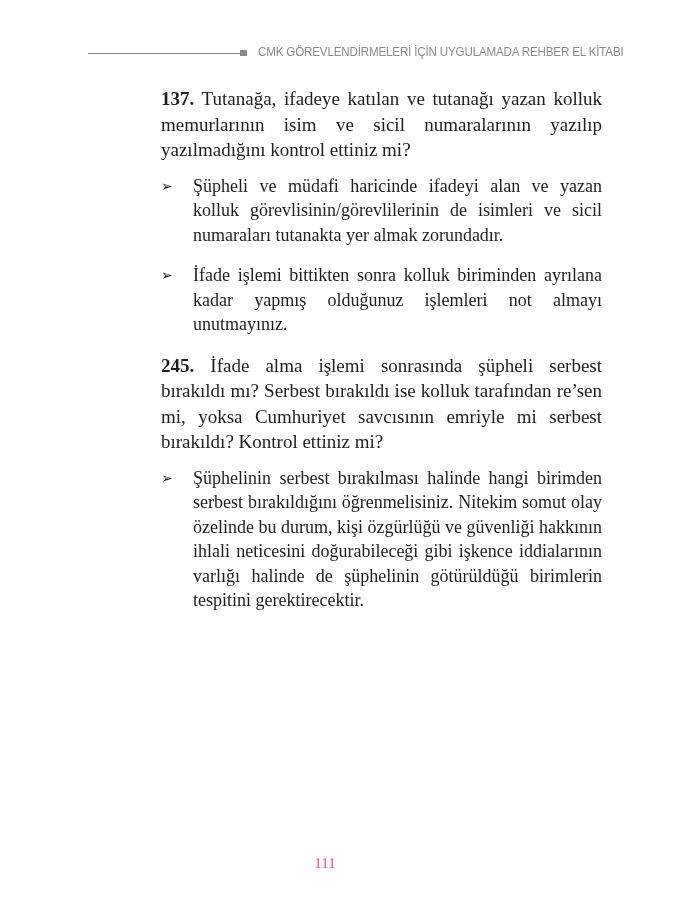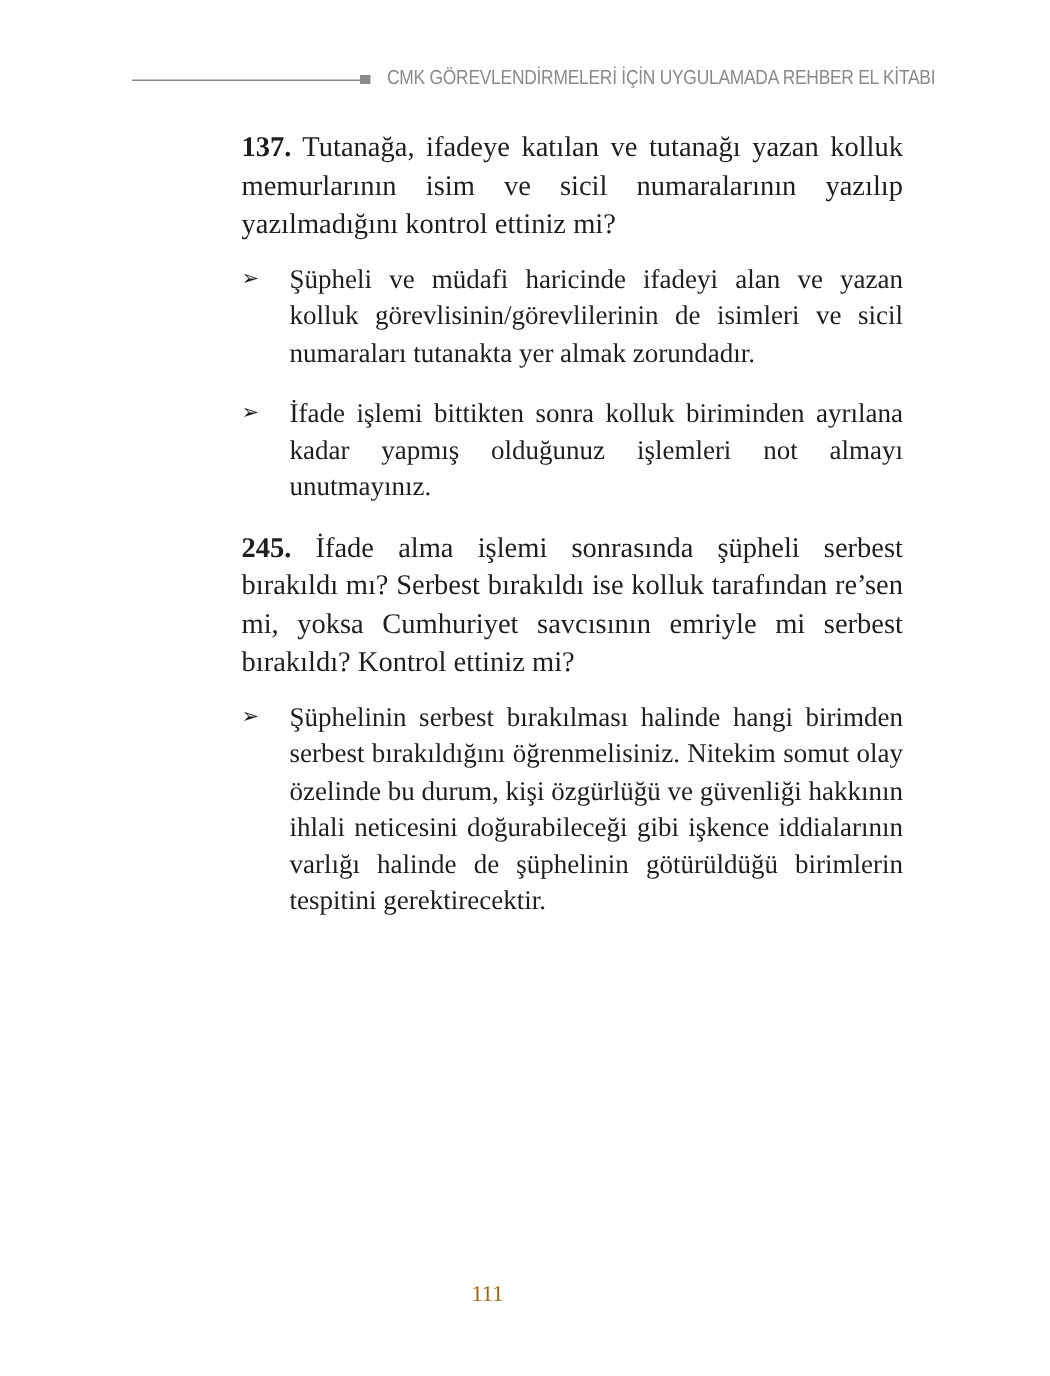--- a/index.html
+++ b/index.html
@@ -10,21 +10,21 @@
     .header-title { position: absolute; left: 170px; top: 0; font-family: "Liberation Sans", sans-serif; font-size: 13.5px; letter-spacing: -0.2px; color: #8a8a8a; white-space: nowrap; transform: scaleX(0.86); transform-origin: left top; }
 
     .content { position: absolute; left: 123px; top: 86px; width: 441px; margin-left: 38px; }
     .q { font-size: 19px; line-height: 25.5px; text-align: justify; text-indent: 0; margin: 0; }
     .q .num { font-weight: bold; }
     .bullet { position: relative; padding-left: 32px; font-size: 18px; line-height: 24.5px; text-align: justify; margin: 11px 0 0 0; }
     .bullet .arrow { position: absolute; left: 0; top: 0; font-family: "DejaVu Sans", sans-serif; font-size: 14px; }
     .note { font-style: italic; font-size: 17px; line-height: 24px; text-align: justify; margin: 0 0 0 0; }
     .note .lbl { font-weight: bold; }
 
-    .pagenum { position: absolute; left: 0; width: 650px; text-align: center; top: 855px; font-size: 15px; color: #a16207; }
+    .pagenum { position: absolute; left: 0; width: 650px; text-align: center; top: 855px; font-size: 15px; color: #ec4899; }
   </style>
 </head>
 <body>
 
 <div class="header">
   <div class="header-line"></div>
   <div class="header-square"></div>
   <div class="header-title">CMK GÖREVLENDİRMELERİ İÇİN UYGULAMADA REHBER EL KİTABI</div>
 </div>
 

